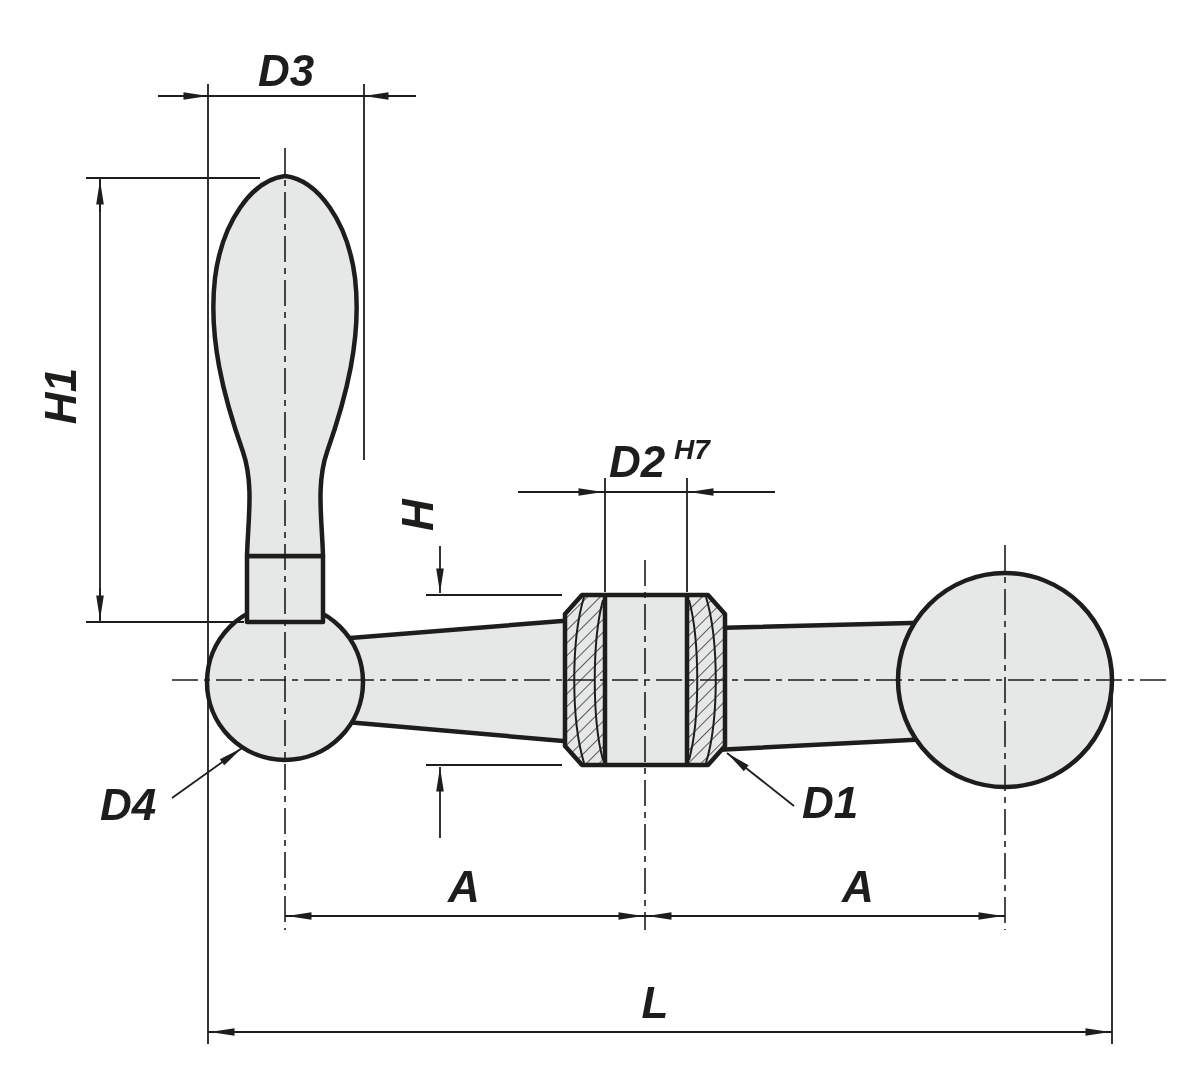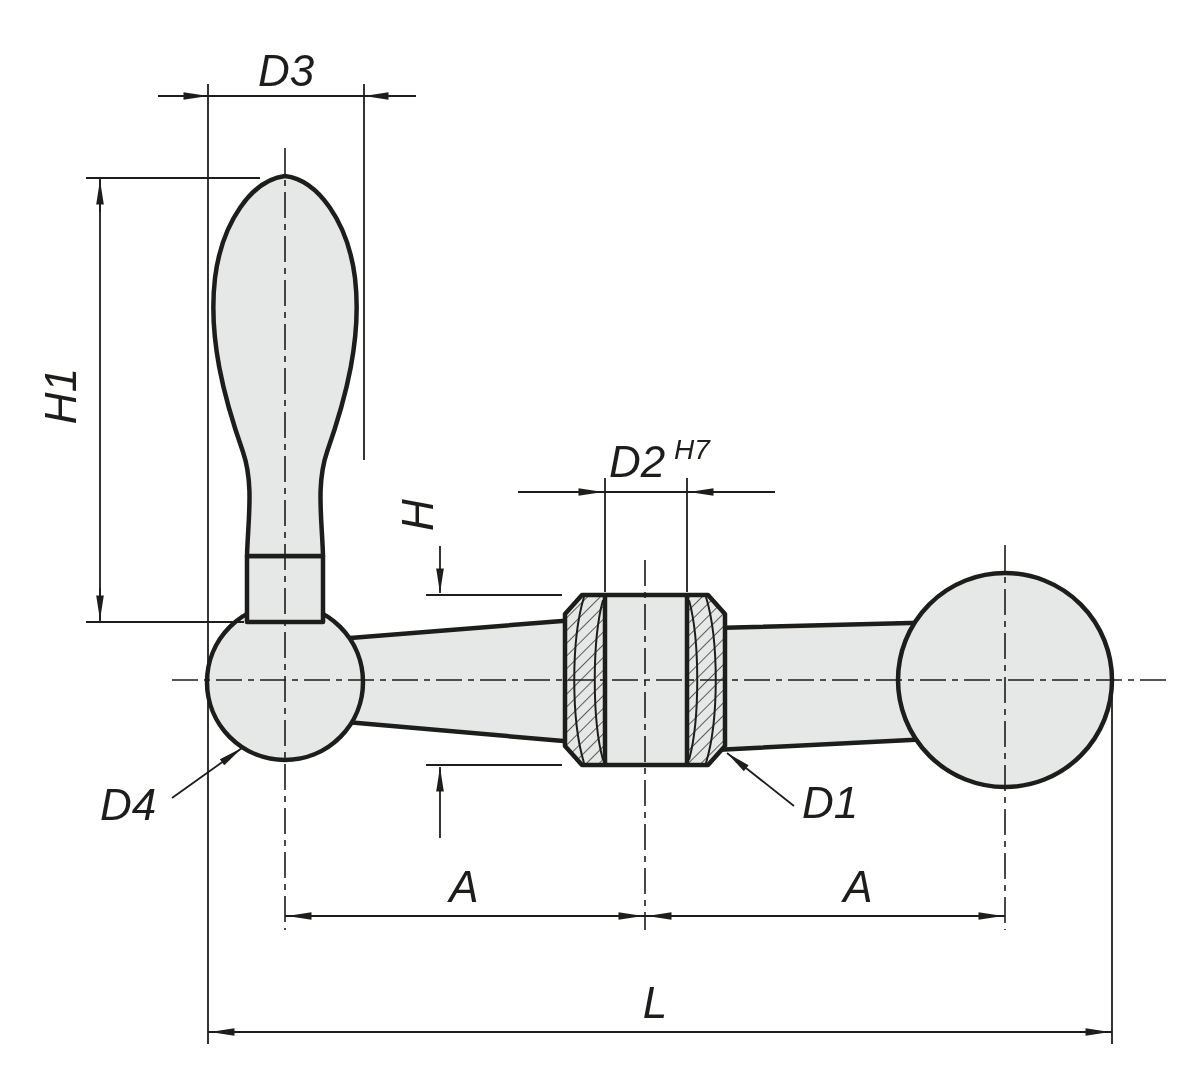--- a/index.html
+++ b/index.html
@@ -1,16 +1,16 @@
 <!DOCTYPE html>
 <html><head>
 <meta charset="utf-8">
 <style>
   html,body{margin:0;padding:0;background:#ffffff;}
-  .stage{width:1200px;height:1068px;background:#ffffff;position:relative;overflow:hidden;}
+  .stage{width:1200px;height:1068px;background:#ffffff;position:relative;overflow:hidden;font-weight:bold;}
   svg{display:block;}
   .part{fill:#e6e8e7;stroke:#1d1d1b;stroke-width:4.5;stroke-linejoin:round;}
   .bore{stroke:#1d1d1b;stroke-width:4.5;fill:none;}
   .thin{stroke:#1d1d1b;stroke-width:1.8;fill:none;}
   .arc2{stroke:#1d1d1b;stroke-width:2;fill:none;}
   .cl{stroke:#1d1d1b;stroke-width:1.6;fill:none;stroke-dasharray:26 6 6 6;}
   .lbl{font-family:"Liberation Sans",sans-serif;font-style:italic;font-size:44px;fill:#1d1d1b;}
   .lbl-sup{font-family:"Liberation Sans",sans-serif;font-style:italic;font-size:28px;fill:#1d1d1b;}
 </style>
 </head>

